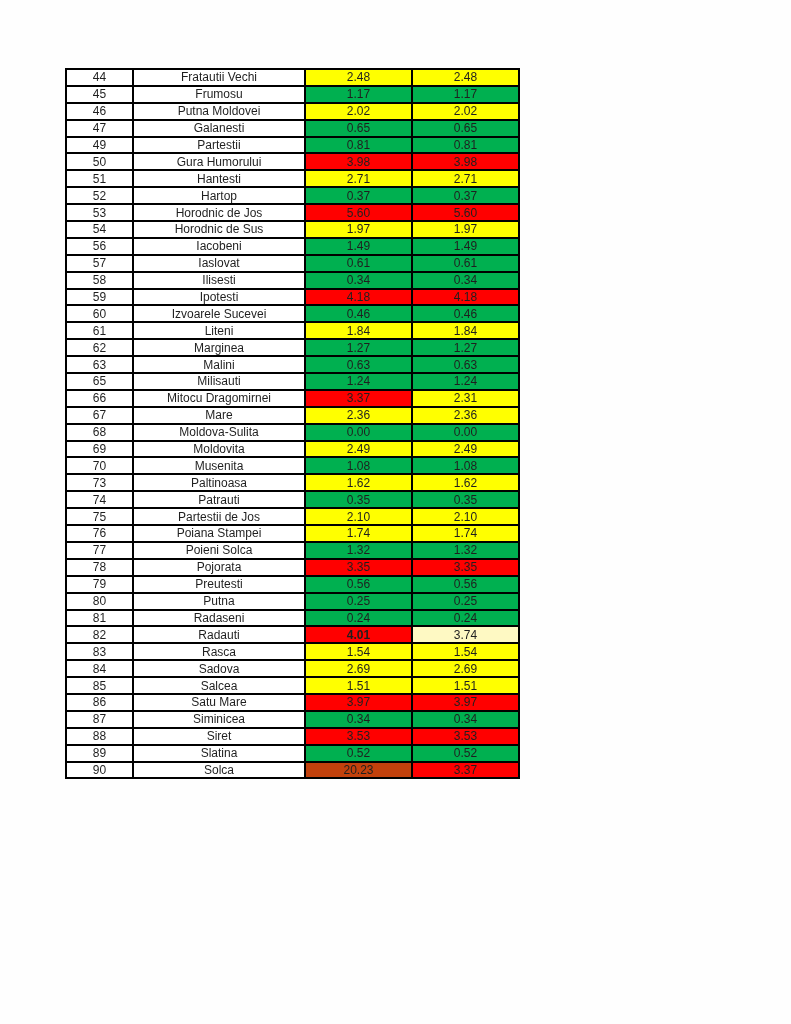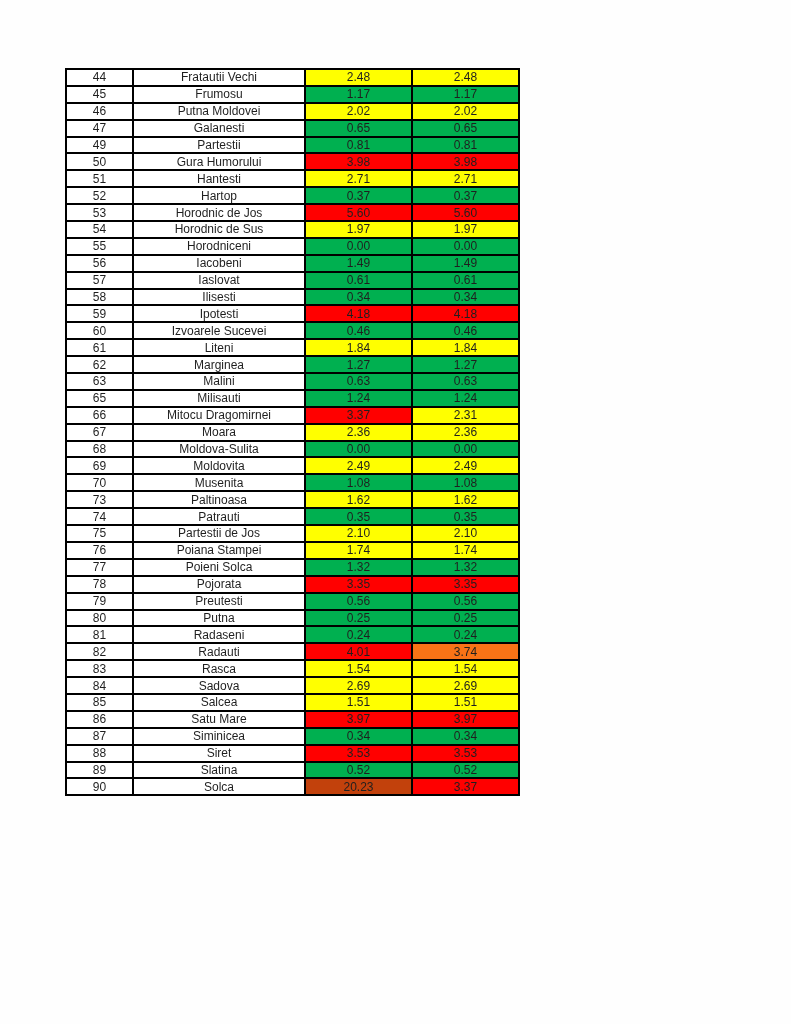--- a/index.html
+++ b/index.html
@@ -110,26 +110,20 @@
     <td class="col-v2" style="background: rgb(255, 0, 0);">5.60</td>
   </tr>
 
   <tr>
     <td class="col-no">54</td>
     <td class="col-name">Horodnic de Sus</td>
     <td class="col-v1" style="background: rgb(255, 255, 0);">1.97</td>
     <td class="col-v2" style="background: rgb(255, 255, 0);">1.97</td>
   </tr>
 
-  <tr>
-    <td class="col-no">55</td>
-    <td class="col-name">Horodniceni</td>
-    <td class="col-v1" style="background: rgb(0, 176, 80);">0.00</td>
-    <td class="col-v2" style="background: rgb(0, 176, 80);">0.00</td>
-  </tr>
 
   <tr>
     <td class="col-no">56</td>
     <td class="col-name">Iacobeni</td>
     <td class="col-v1" style="background: rgb(0, 176, 80);">1.49</td>
     <td class="col-v2" style="background: rgb(0, 176, 80);">1.49</td>
   </tr>
 
   <tr>
     <td class="col-no">57</td>
@@ -190,21 +184,21 @@
 
   <tr>
     <td class="col-no">66</td>
     <td class="col-name">Mitocu Dragomirnei</td>
     <td class="col-v1" style="background: rgb(255, 0, 0);">3.37</td>
     <td class="col-v2" style="background: rgb(255, 255, 0);">2.31</td>
   </tr>
 
   <tr>
     <td class="col-no">67</td>
-    <td class="col-name">Moara</td>
+    <td class="col-name">Mare</td>
     <td class="col-v1" style="background: rgb(255, 255, 0);">2.36</td>
     <td class="col-v2" style="background: rgb(255, 255, 0);">2.36</td>
   </tr>
 
   <tr>
     <td class="col-no">68</td>
     <td class="col-name">Moldova-Sulita</td>
     <td class="col-v1" style="background: rgb(0, 176, 80);">0.00</td>
     <td class="col-v2" style="background: rgb(0, 176, 80);">0.00</td>
   </tr>
@@ -284,22 +278,22 @@
   <tr>
     <td class="col-no">81</td>
     <td class="col-name">Radaseni</td>
     <td class="col-v1" style="background: rgb(0, 176, 80);">0.24</td>
     <td class="col-v2" style="background: rgb(0, 176, 80);">0.24</td>
   </tr>
 
   <tr>
     <td class="col-no">82</td>
     <td class="col-name">Radauti</td>
-    <td class="col-v1" style="background: rgb(255, 0, 0);">4.01</td>
-    <td class="col-v2" style="background: #f97316;">3.74</td>
+    <td class="col-v1" style="background: rgb(255, 0, 0); font-weight: bold;">4.01</td>
+    <td class="col-v2" style="background: #fef9c3;">3.74</td>
   </tr>
 
   <tr>
     <td class="col-no">83</td>
     <td class="col-name">Rasca</td>
     <td class="col-v1" style="background: rgb(255, 255, 0);">1.54</td>
     <td class="col-v2" style="background: rgb(255, 255, 0);">1.54</td>
   </tr>
 
   <tr>

